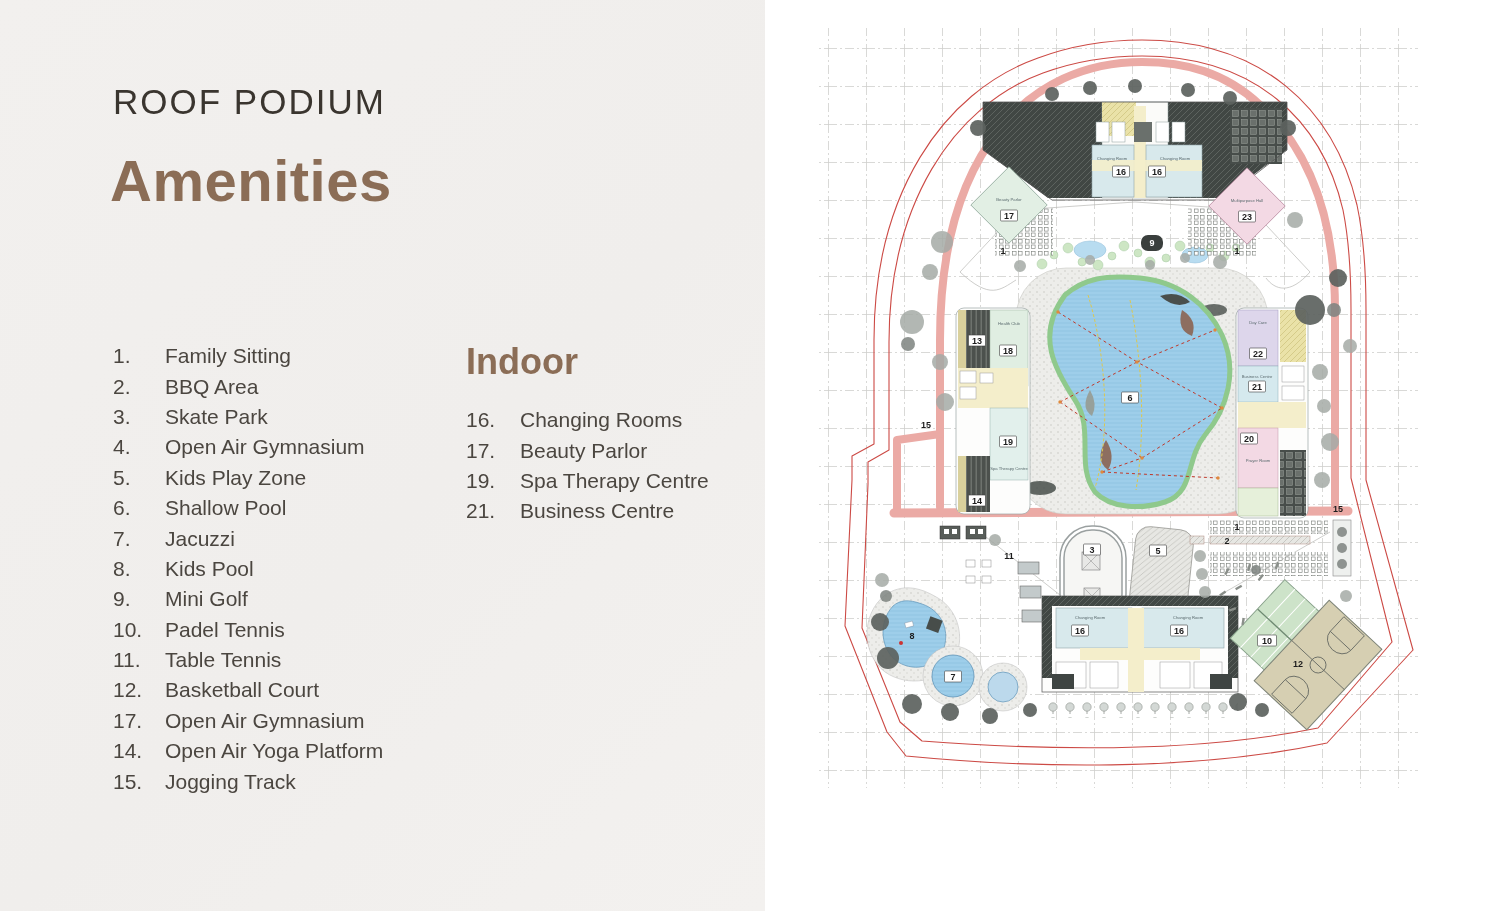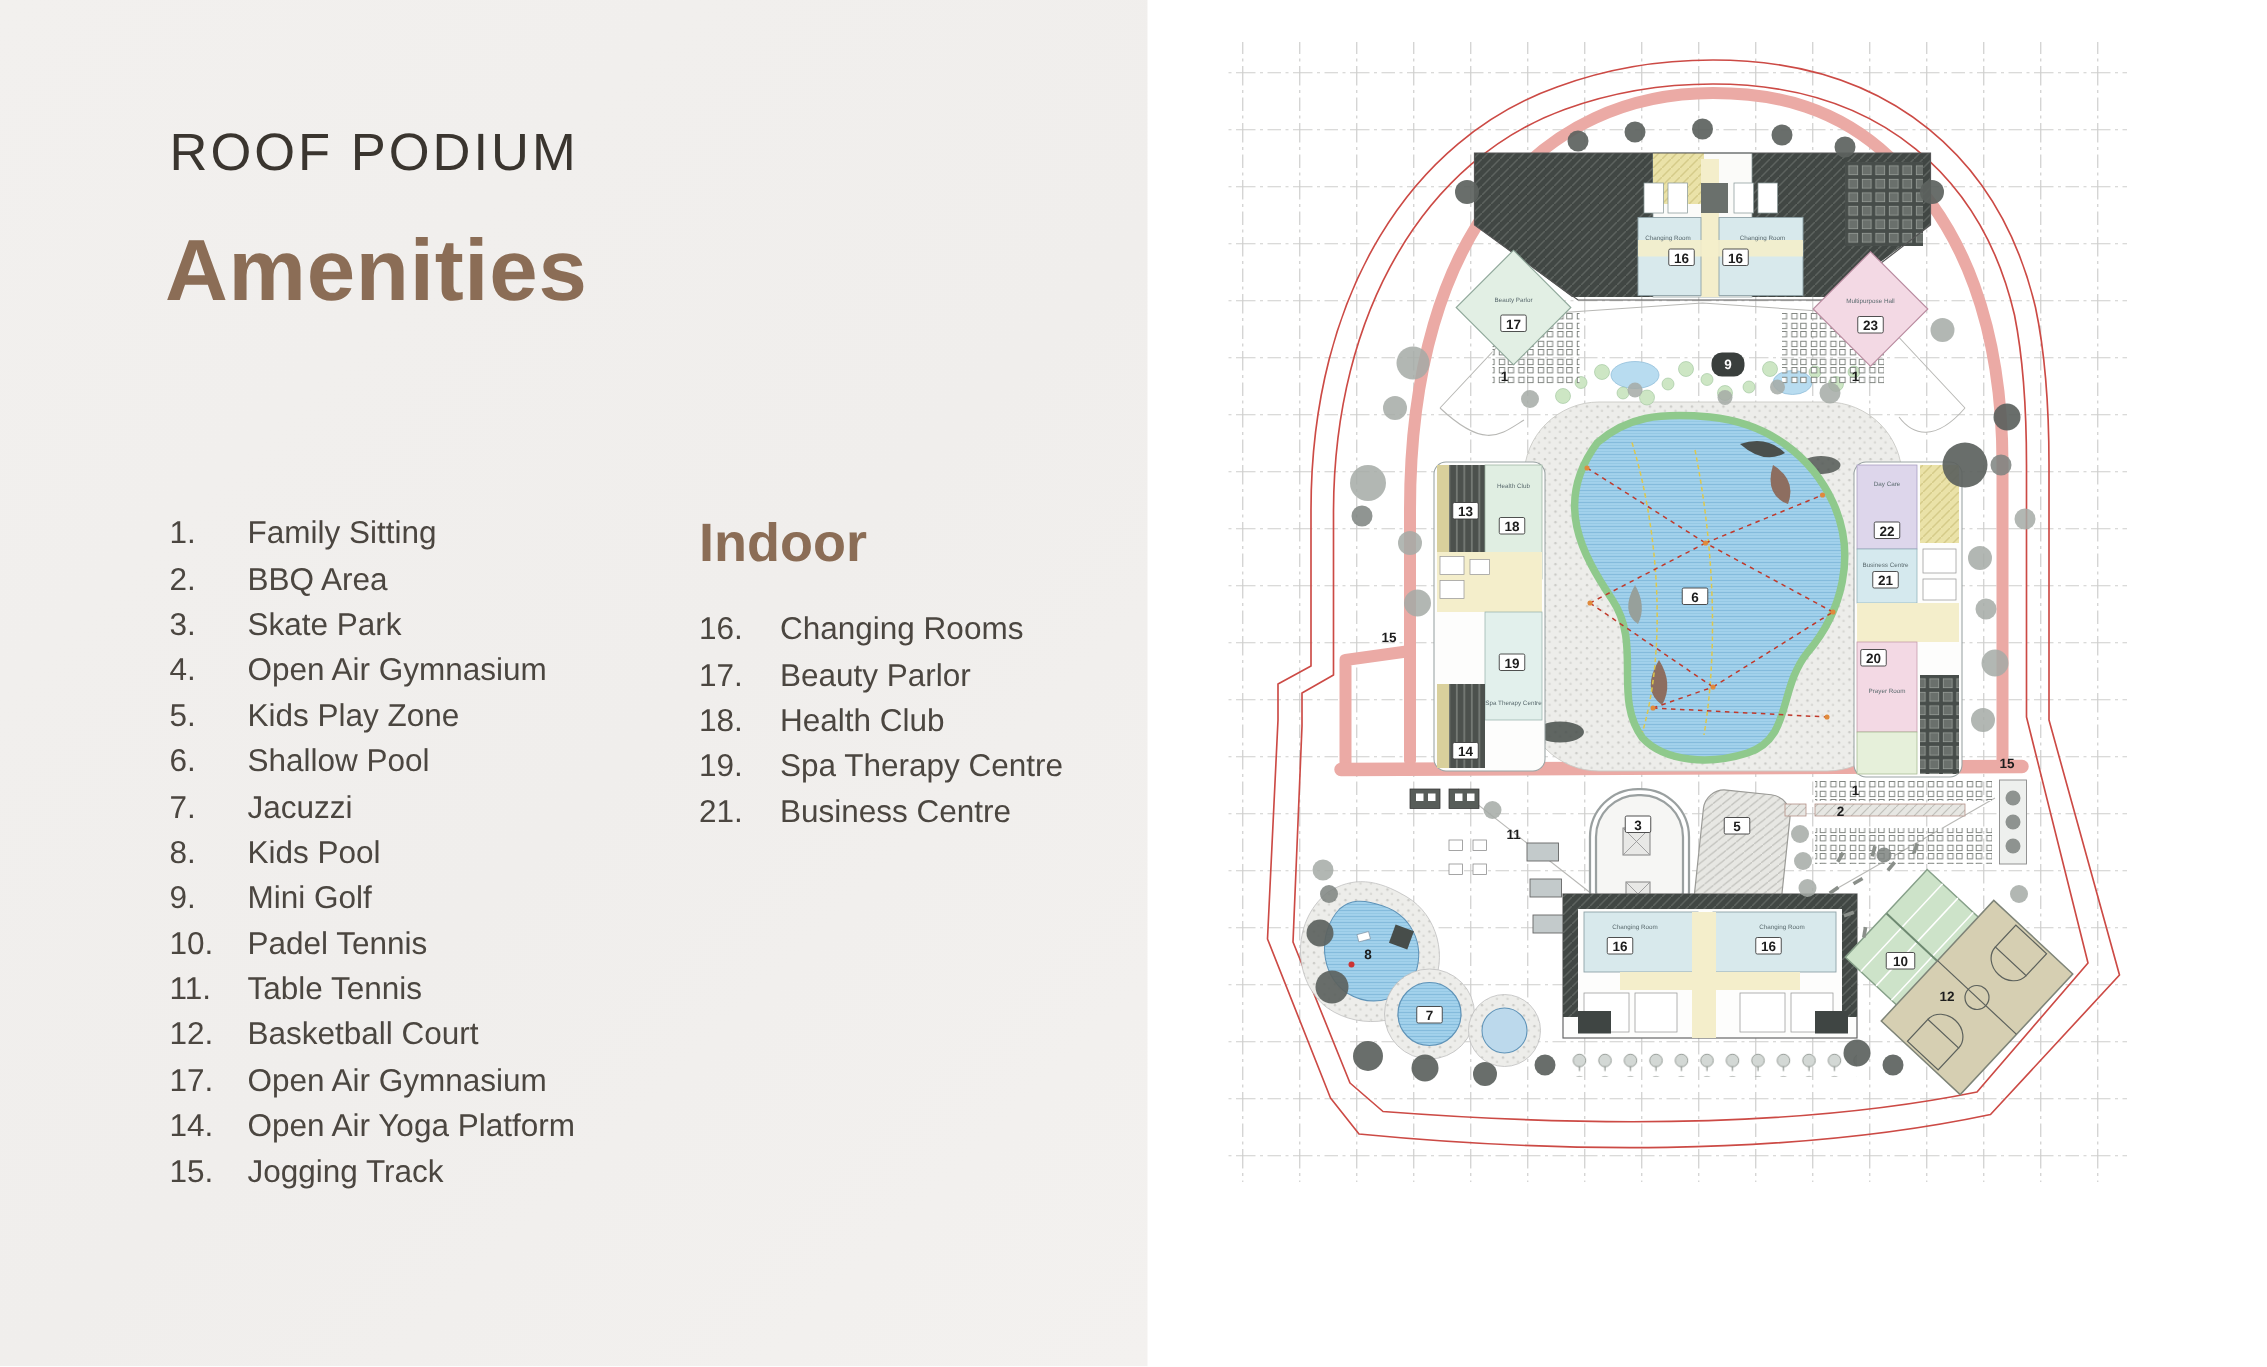--- a/index.html
+++ b/index.html
@@ -103,24 +103,20 @@
     <div class="col col-indoor">
       <h2>Indoor</h2>
       <ul class="amen">
         <li>
             <span class="num">16.</span>
             <span>Changing Rooms</span>
           </li>
         <li>
             <span class="num">17.</span>
             <span>Beauty Parlor</span>
-          </li>
-        <li>
-            <span class="num">18.</span>
-            <span>Health Club</span>
           </li>
         <li>
             <span class="num">19.</span>
             <span>Spa Therapy Centre</span>
           </li>
         <li>
             <span class="num">21.</span>
             <span>Business Centre</span>
           </li>
       </ul>

